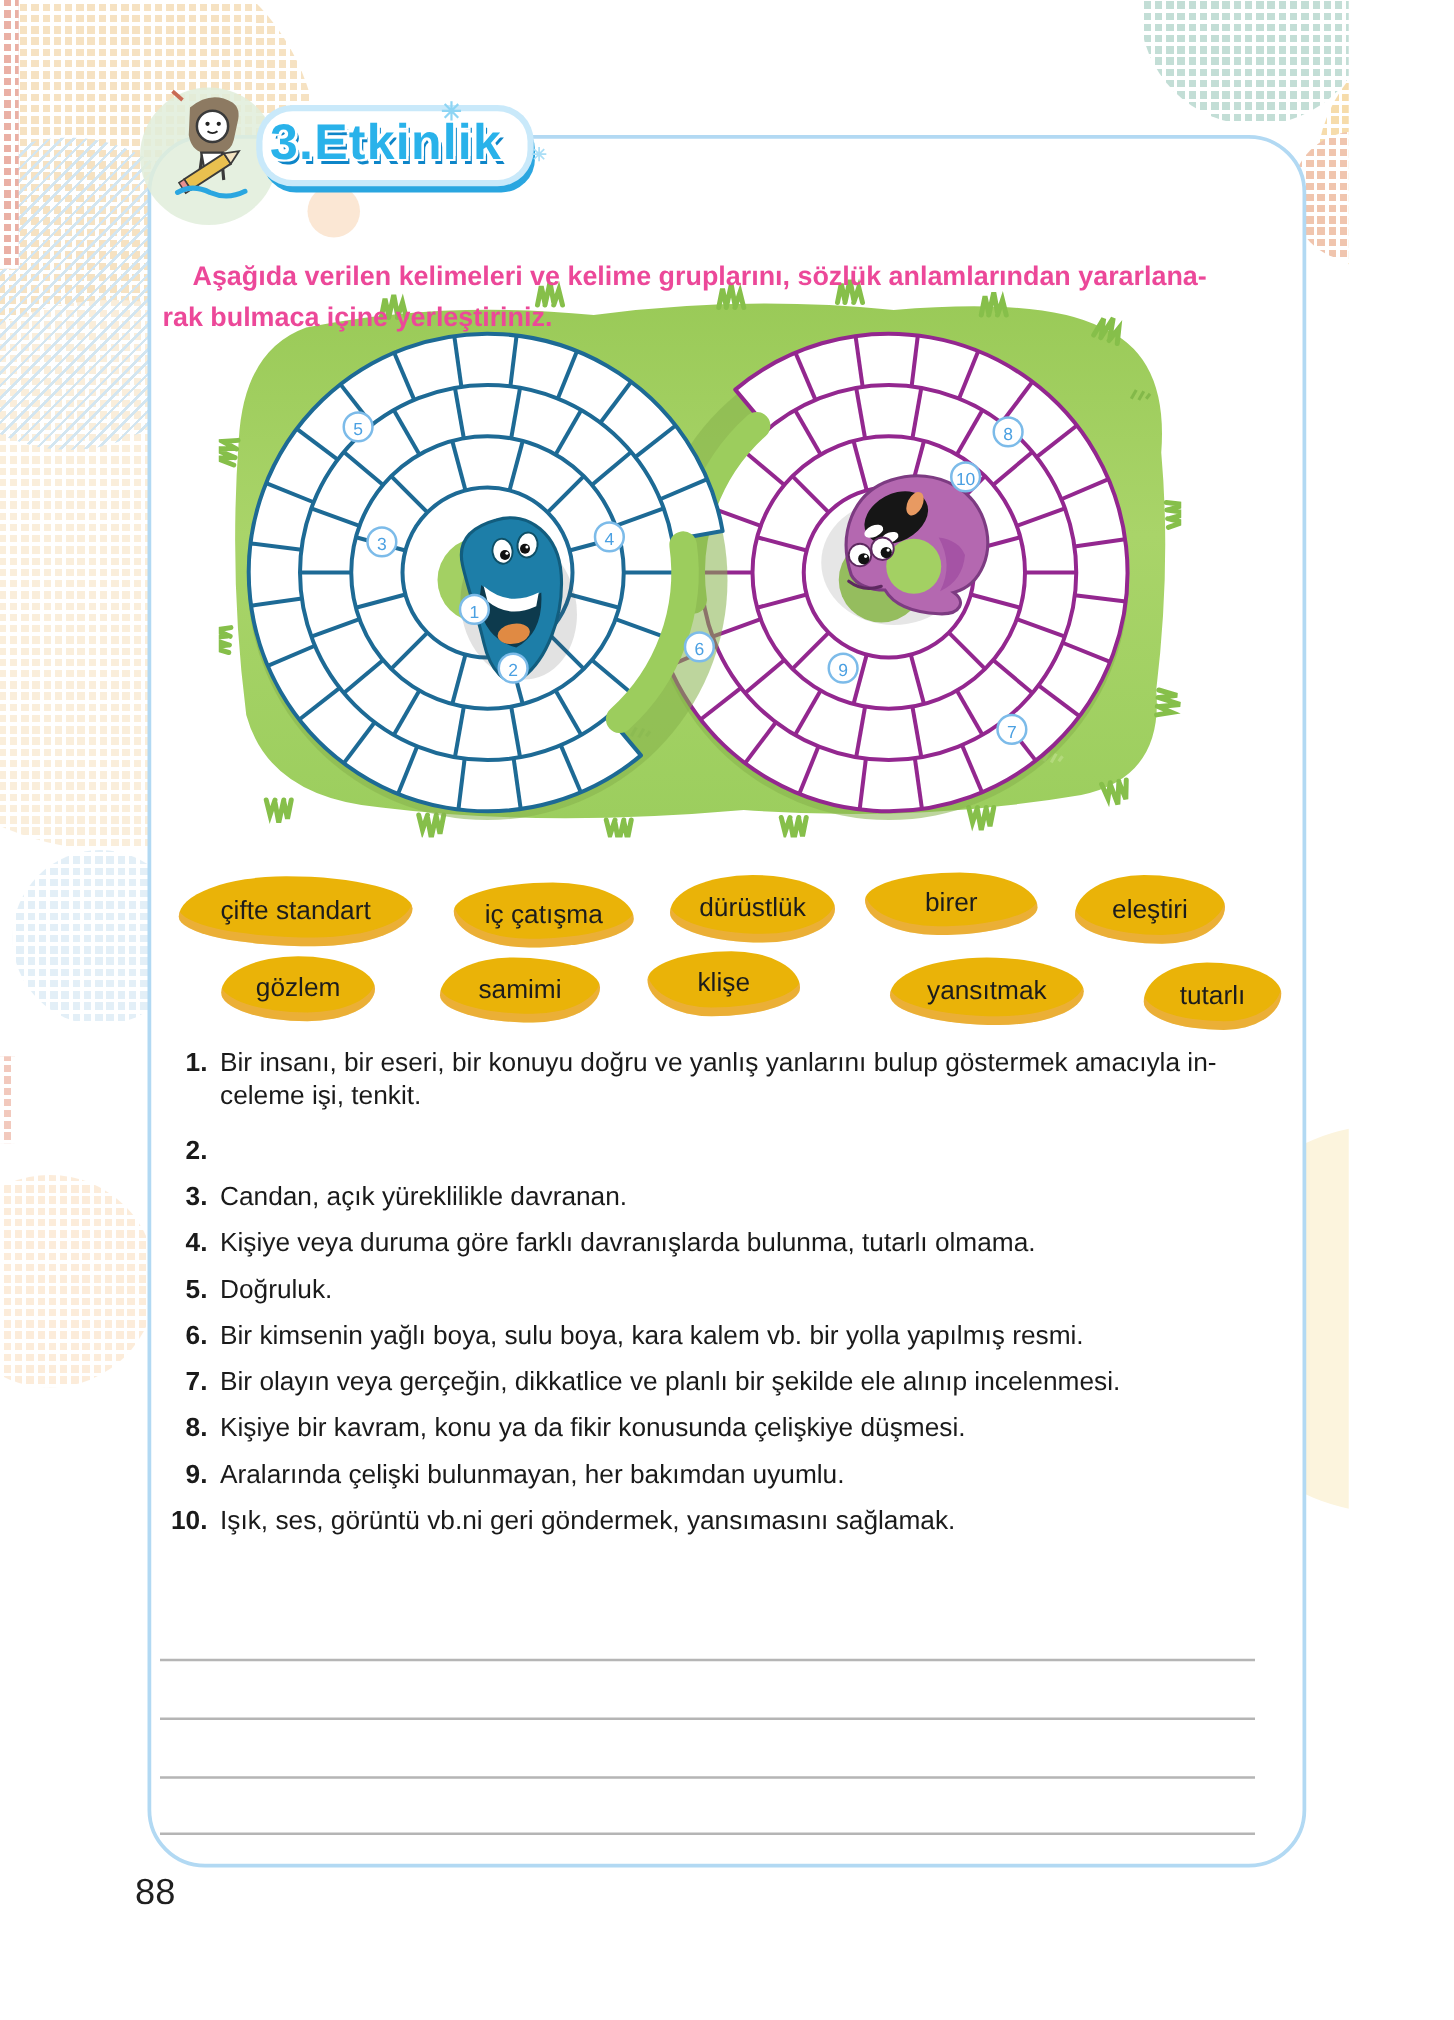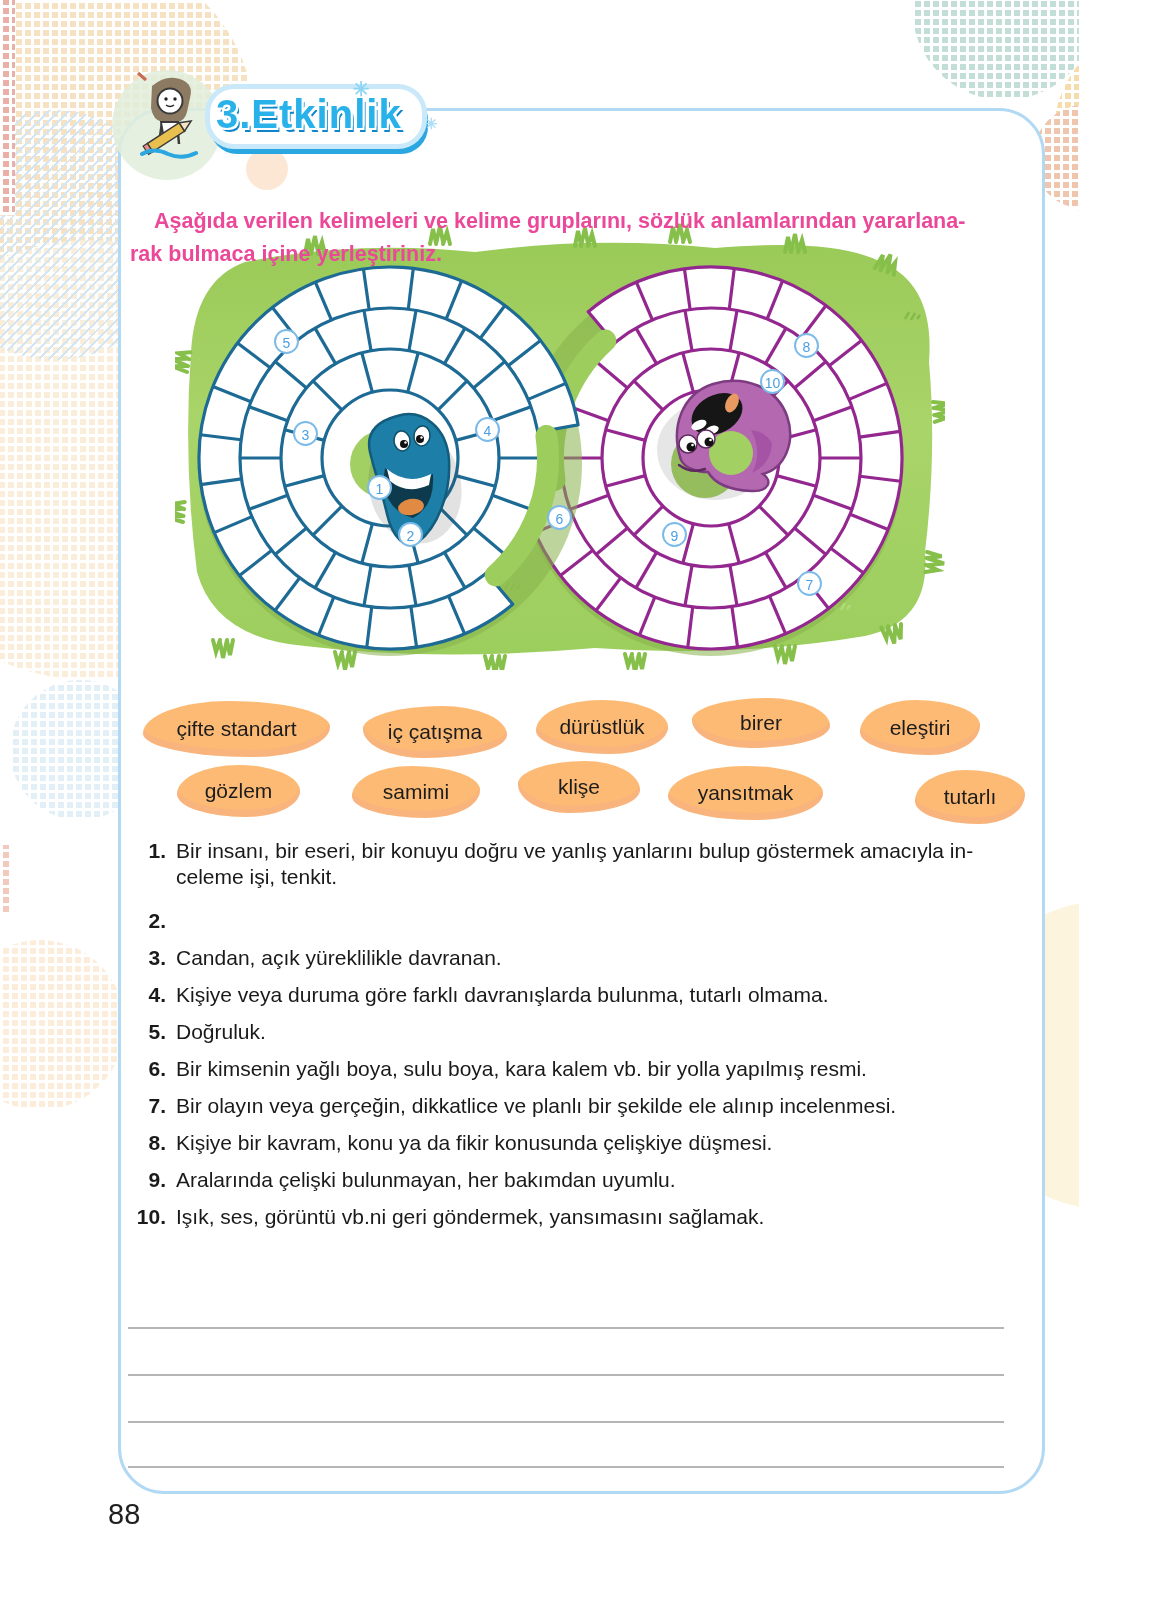--- a/index.html
+++ b/index.html
@@ -41,34 +41,34 @@
       font-size:21.5px;font-weight:700;line-height:33px;white-space:pre-line;text-indent:24px;z-index:4;margin-top:48px;}
   
   .figure{position:absolute;left:175px;top:222px;width:770px;height:448px;background:#fff;}
   .badge{position:absolute;width:25px;height:25px;border-radius:50%;border:2px solid #7cbbe9;
       background:#fff;color:#4ba0e2;font-size:14px;line-height:25px;text-align:center;box-sizing:border-box;}
   .b1{left:192px;top:253px}.b2{left:223px;top:300px}.b3{left:118px;top:199px}
   .b4{left:300px;top:195px}.b5{left:99px;top:107px}.b6{left:372px;top:283px}
   .b7{left:622px;top:349px}.b8{left:619px;top:111px}.b9{left:487px;top:300px}
   .b10{left:585px;top:147px}
   
-  .chip{position:absolute;background:#fdba74;display:flex;align-items:center;justify-content:center;
+  .chip{position:absolute;background:#eab308;display:flex;align-items:center;justify-content:center;
       font-size:21px;color:#1c1c1c;box-shadow:inset 0 -7px 0 rgba(238,170,140,.35);}
   .r1{border-radius:46% 54% 42% 58% / 58% 46% 54% 42%;}
   .r2{border-radius:55% 45% 58% 42% / 44% 56% 44% 56%;}
   .r3{border-radius:50% 50% 44% 56% / 56% 50% 50% 44%;}
   .c1{left:143px;top:701px;width:187px;height:56px;}
   .c2{left:363px;top:706px;width:144px;height:52px;}
   .c3{left:536px;top:700px;width:132px;height:54px;}
   .c4{left:692px;top:698px;width:138px;height:50px;}
   .c5{left:860px;top:700px;width:120px;height:55px;}
   .c6{left:177px;top:765px;width:123px;height:52px;}
   .c7{left:352px;top:766px;width:128px;height:52px;}
   .c8{left:518px;top:761px;width:122px;height:52px;}
-  .c9{left:668px;top:766px;width:155px;height:54px;}
+  .c9{left:712px;top:766px;width:155px;height:54px;}
   .c10{left:915px;top:770px;width:110px;height:54px;}
   
   .defs{position:absolute;left:128px;top:838px;width:886px;color:#1a1a1a;font-size:21px;}
   .def-row{display:flex;margin-bottom:11px;line-height:26px;}
   .def-row:first-child{margin-bottom:18px;}
   .def-num{min-width:38px;text-align:right;font-weight:700;margin-right:10px;flex:none;}
   .def-text{white-space:pre-line;}
   
   .prompt{position:absolute;left:128px;top:1260px;width:886px;text-align:center;
       color:#4a90d9;font-size:21.5px;font-weight:700;}

